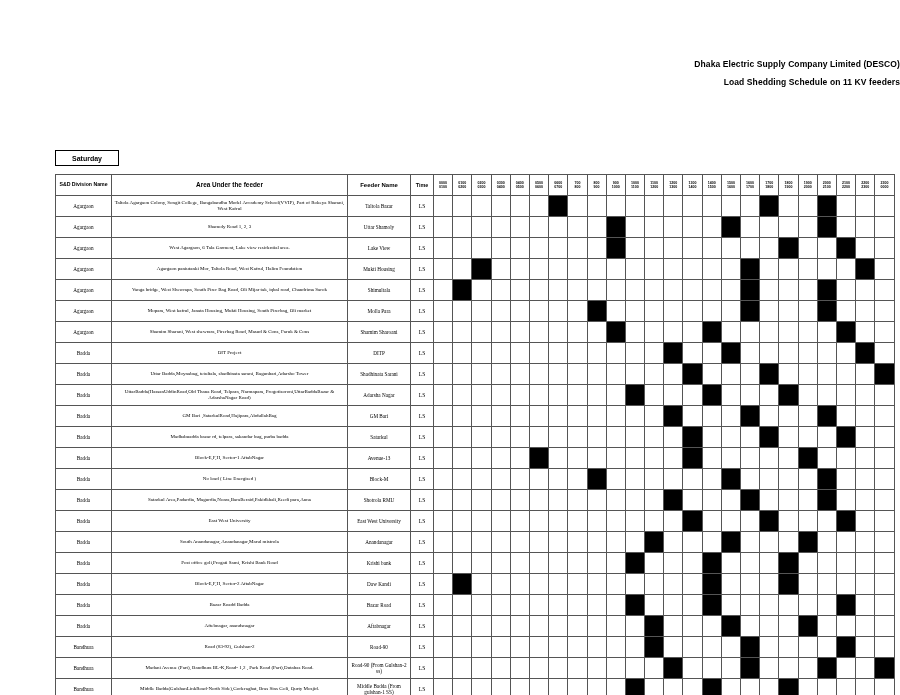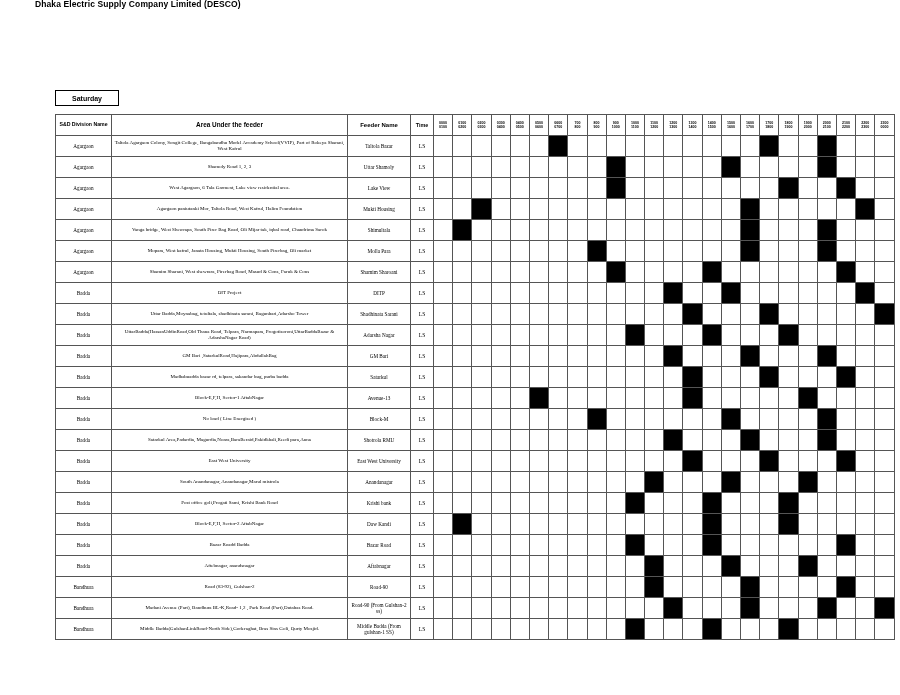--- a/index.html
+++ b/index.html
@@ -6,21 +6,22 @@
   body{
     width:900px;height:695px;
     background:#ffffff;
     font-family:"Liberation Serif", serif;
     color:#000;
     overflow:hidden;
   }
   .page{position:relative;width:900px;height:695px;}
 
   .titles{
-    text-align:left;
+    text-align:right;
+    margin-top:60px;
     padding-left:35px;
   }
   .title-line{
     font-family:"Liberation Sans", sans-serif;
     font-weight:bold;
     font-size:8.5px;
     letter-spacing:0.1px;
     line-height:1.1;
   }
   .title-line.second{margin-top:9px;}
@@ -85,20 +86,21 @@
   td.slot{padding:0;background:#ffffff;}
   td.slot.on{background:#000000;}
 </style>
 </head>
 <body>
 
 <div class="page">
 
   <div class="titles">
     <div class="title-line">Dhaka Electric Supply Company Limited (DESCO)</div>
+    <div class="title-line second">Load Shedding Schedule on 11 KV feeders</div>
   </div>
 
   <div class="daybox">
     <span>Saturday</span>
   </div>
 
   <table class="sched">
     <thead>
       <tr>
         <th class="c-div">S&amp;D Division Name</th>

